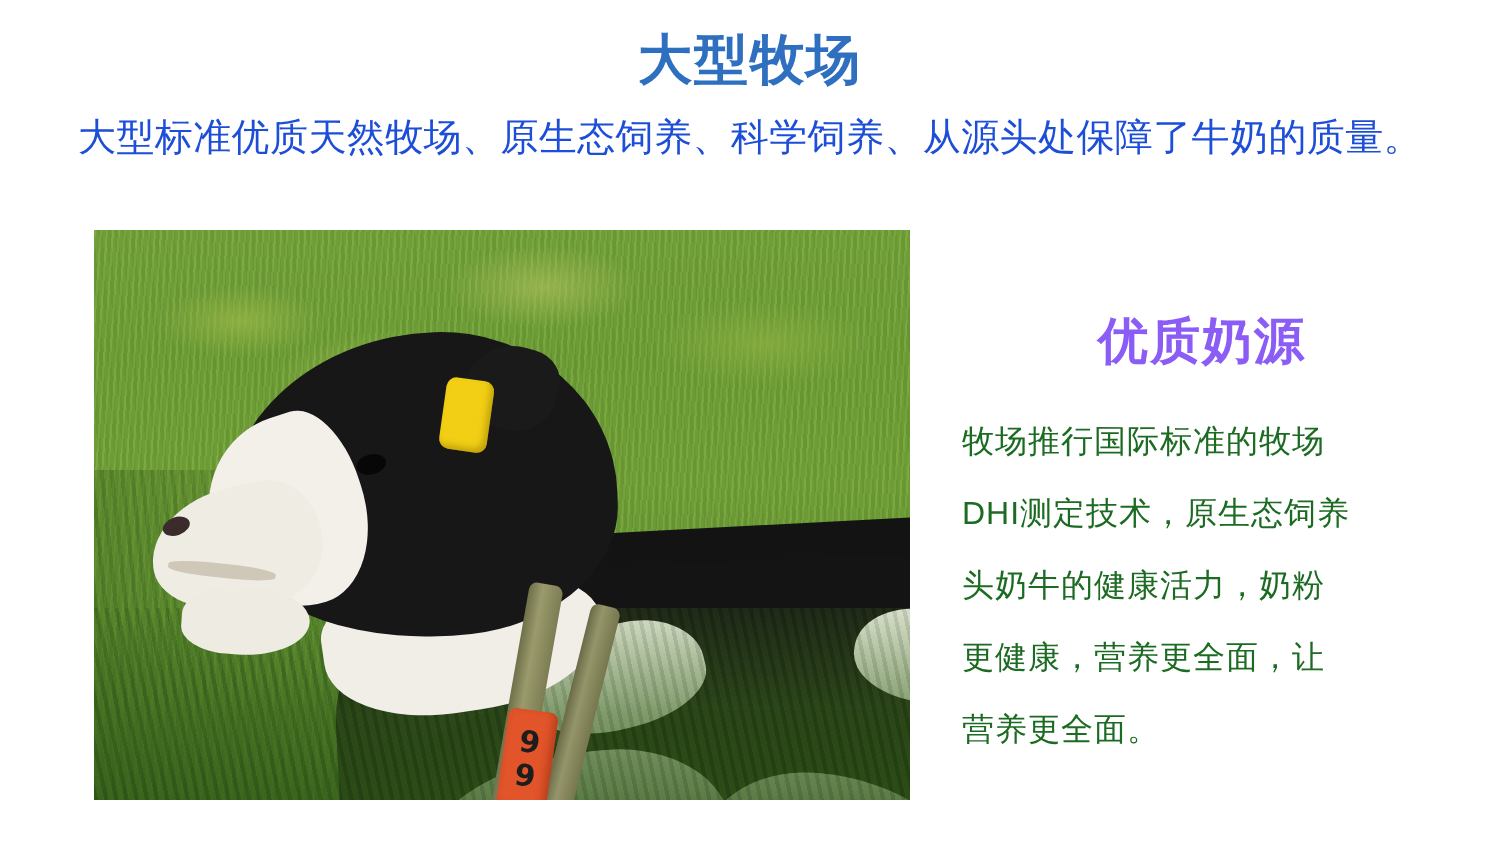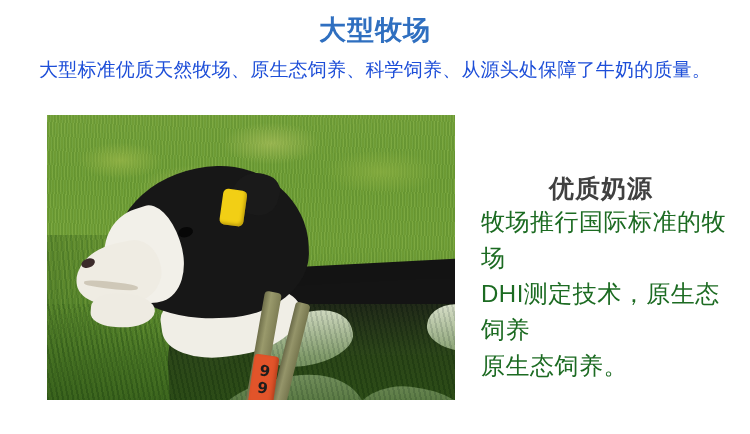--- a/index.html
+++ b/index.html
@@ -312,34 +312,33 @@
 
   
   .side-title {
     position: absolute;
     left: 470px;
     top: 156px;
     width: 262px;
     text-align: center;
     font-size: 25px;
     font-weight: bold;
-    color: #404040;
+    color: #8b5cf6;
     -webkit-text-stroke: 3.2px #ffffff;
     paint-order: stroke fill;
     letter-spacing: 1px;
     line-height: 30px;
     white-space: nowrap;
-    margin-top: 17px;
   }
   .side-body {
     position: absolute;
     left: 481px;
     top: 204px;
     width: 252px;
-    font-size: 24px;
+    font-size: 16px;
     line-height: 36px;
     color: #1c6b22;
     letter-spacing: 0.5px;
     text-align: left;
   }
 </style>
 </head>
 <body>
 
 <div class="page">
@@ -380,16 +379,18 @@
       <span>9</span>
       <span>9</span>
     </div>
   </div>
 
   <div class="side-title">优质奶源</div>
 
   <div class="side-body">
     <div>牧场推行国际标准的牧场</div>
     <div>DHI测定技术，原生态饲养</div>
-    <div>原生态饲养。</div>
+    <div>头奶牛的健康活力，奶粉</div>
+    <div>更健康，营养更全面，让</div>
+    <div>营养更全面。</div>
   </div>
 
 </div>
 
 </body></html>

